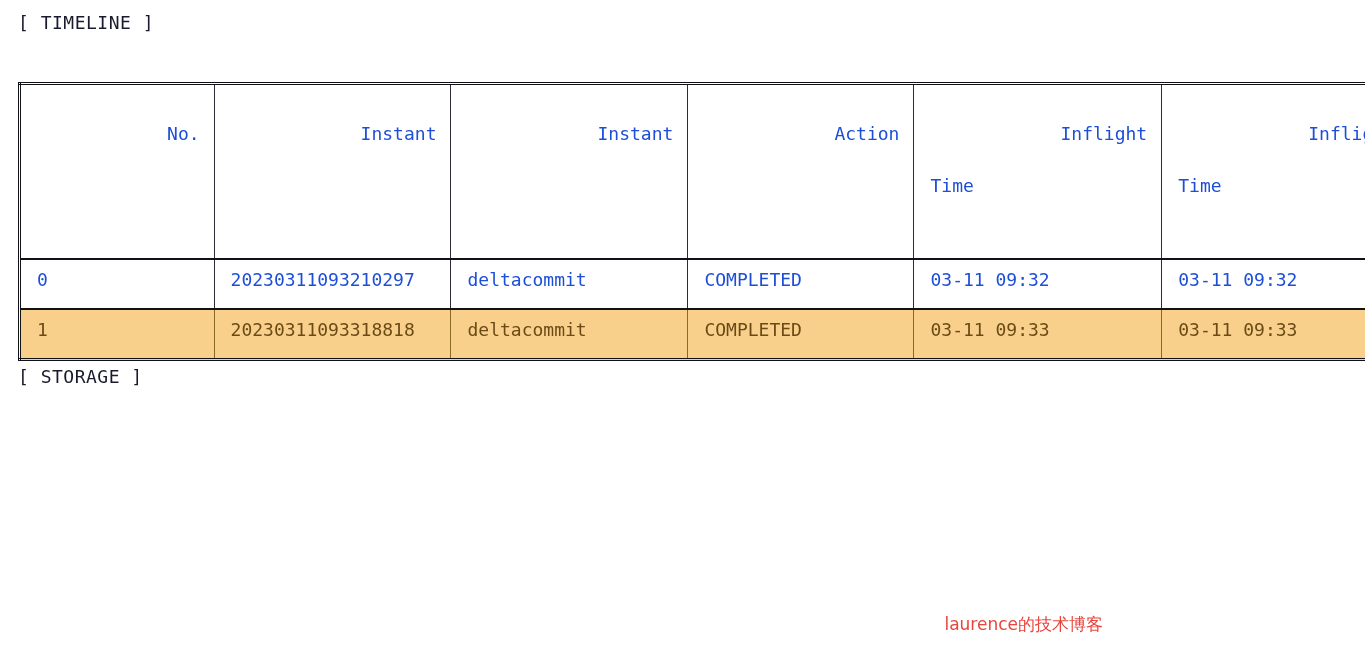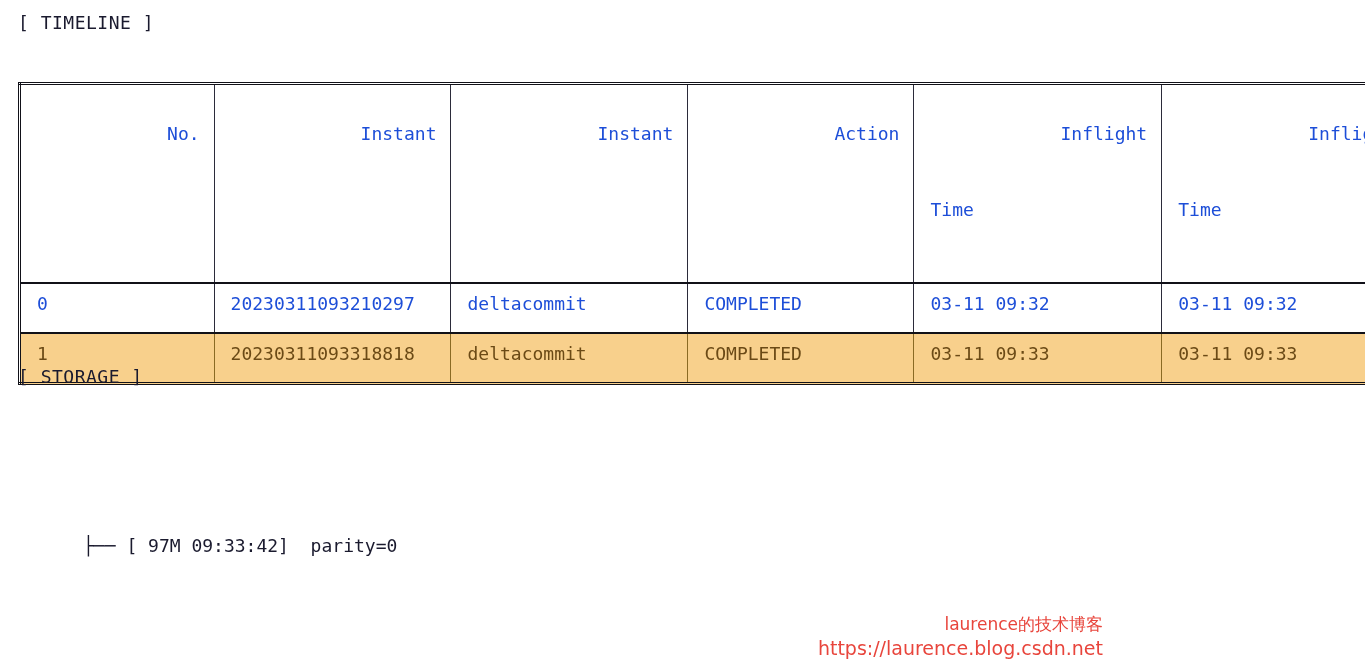--- a/index.html
+++ b/index.html
@@ -80,21 +80,21 @@
   table.timeline tbody tr td {
     height: 34px;
   }
 
   tr.row-highlight td {
     background: #f8d08c;
     color: #6b4a16;
     border-right-color: #8a6a24;
   }
 
-  .hdr-line2 { display: block; margin-top: 24px; }
+  .hdr-line2 { display: block; }
 
   
   .storage {
     position: absolute;
     left: 18px;
     top: 424px;
     font-family: "DejaVu Sans Mono", "Liberation Mono", monospace;
     font-size: 18px;
     line-height: 27px;
     white-space: pre;
@@ -180,28 +180,24 @@
 
         </tr>
       </tbody>
     </table>
   </div>
 
   <div class="section-label" id="storage-label">[ STORAGE ]</div>
 
   <div class="storage">
 
-    <div class="tree-row">
-      <span>├── </span><span>[ 97M 09:33:42]  parity=0</span>
-    </div>
     
     
     
     
     
   </div>
 
   <div class="watermark">
     <span class="wm-top">laurence的技术博客</span>
-    <span class="wm-url">https://laurence.blog.csdn.net</span>
   </div>
 
 </div>
 
 </body></html>

